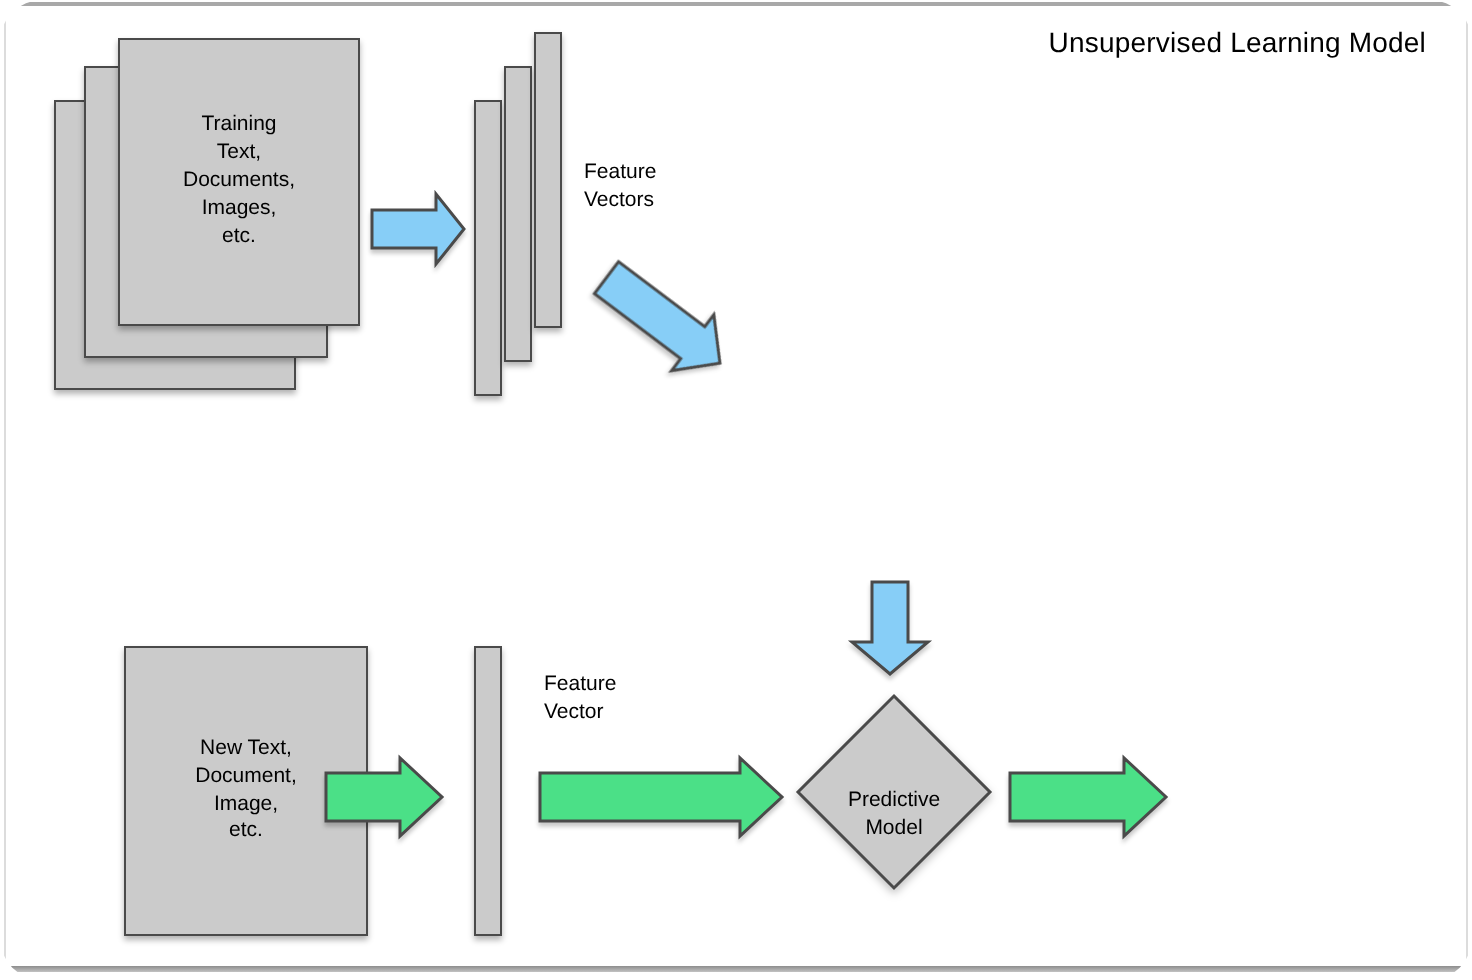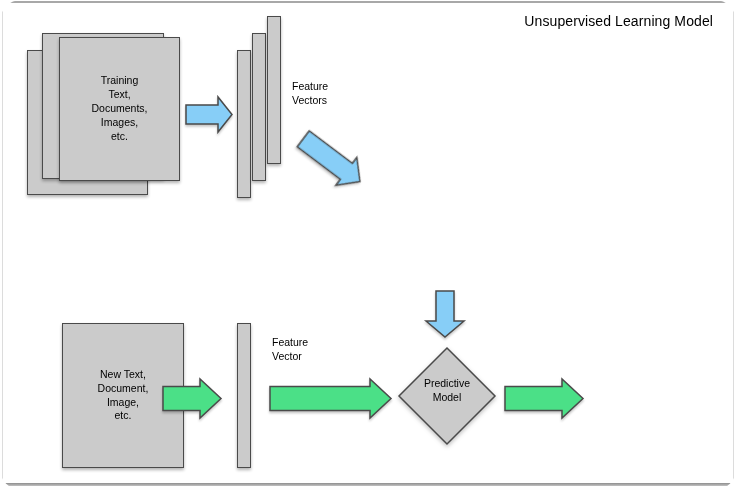--- a/index.html
+++ b/index.html
@@ -48,21 +48,21 @@
 
   <div class="frame-top"></div>
   <div class="frame-bottom"></div>
   <div class="frame-left"></div>
   <div class="frame-right"></div>
 
   <div class="title">Unsupervised Learning Model</div>
 
   <div class="shape" style="left:27px; top:50px; width:121px; height:145px;"></div>
   <div class="shape" style="left:42px; top:33px; width:122px; height:146px;"></div>
-  <div class="shape centered" style="left:59px; top:37px; width:121px; height:144px;">
+  <div class="shape centered" style="left:59px; top:19px; width:121px; height:144px;">
     <div class="label">Training
 Text,
 Documents,
 Images,
 etc.</div>
   </div>
 
   <svg class="arrow-svg" style="left:186px; top:96px;" width="47" height="37" viewBox="0 0 47 37">
     <polygon points="0,9 32,9 32,1 46,18.5 32,36 32,28 0,28" fill="#87cef7"></polygon>
   </svg>
@@ -78,21 +78,21 @@
   </svg>
 
 
   <svg class="arrow-svg" style="left:425px; top:291px;" width="40" height="47" viewBox="0 0 40 47">
     <polygon points="11,0 29,0 29,30 39,30 20,46 1,30 11,30" fill="#87cef7"></polygon>
   </svg>
 
   <svg class="diamond-svg" style="left:397px; top:346px;" width="100" height="100" viewBox="0 0 100 100">
     <polygon points="50,2 98,50 50,98 2,50" fill="#cbcbcb"></polygon>
   </svg>
-  <div class="text-overlay" style="left:397px; top:341px; width:100px; height:100px;">
+  <div class="text-overlay" style="left:397px; top:358px; width:100px; height:100px;">
     <div class="label">Predictive
 Model</div>
   </div>
 
   <div class="shape centered" style="left:26px; top:323px; width:122px; height:145px;margin-left:36px;">
     <div class="label">New Text,
 Document,
 Image,
 etc.</div>
   </div>

